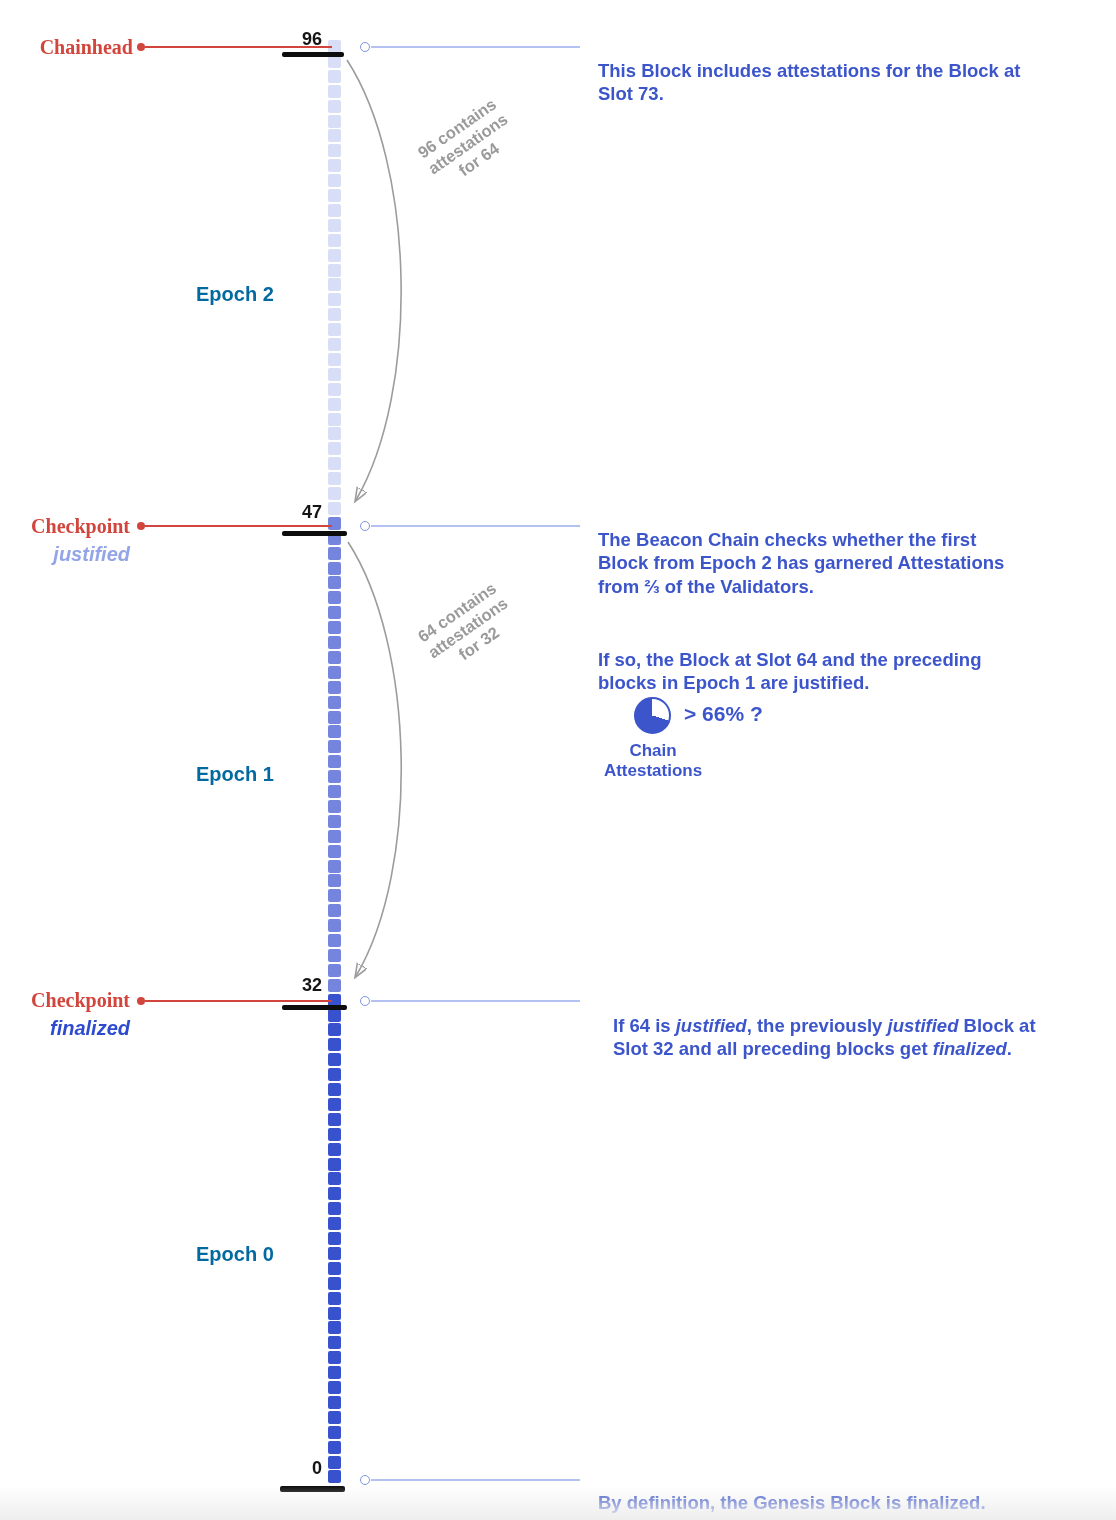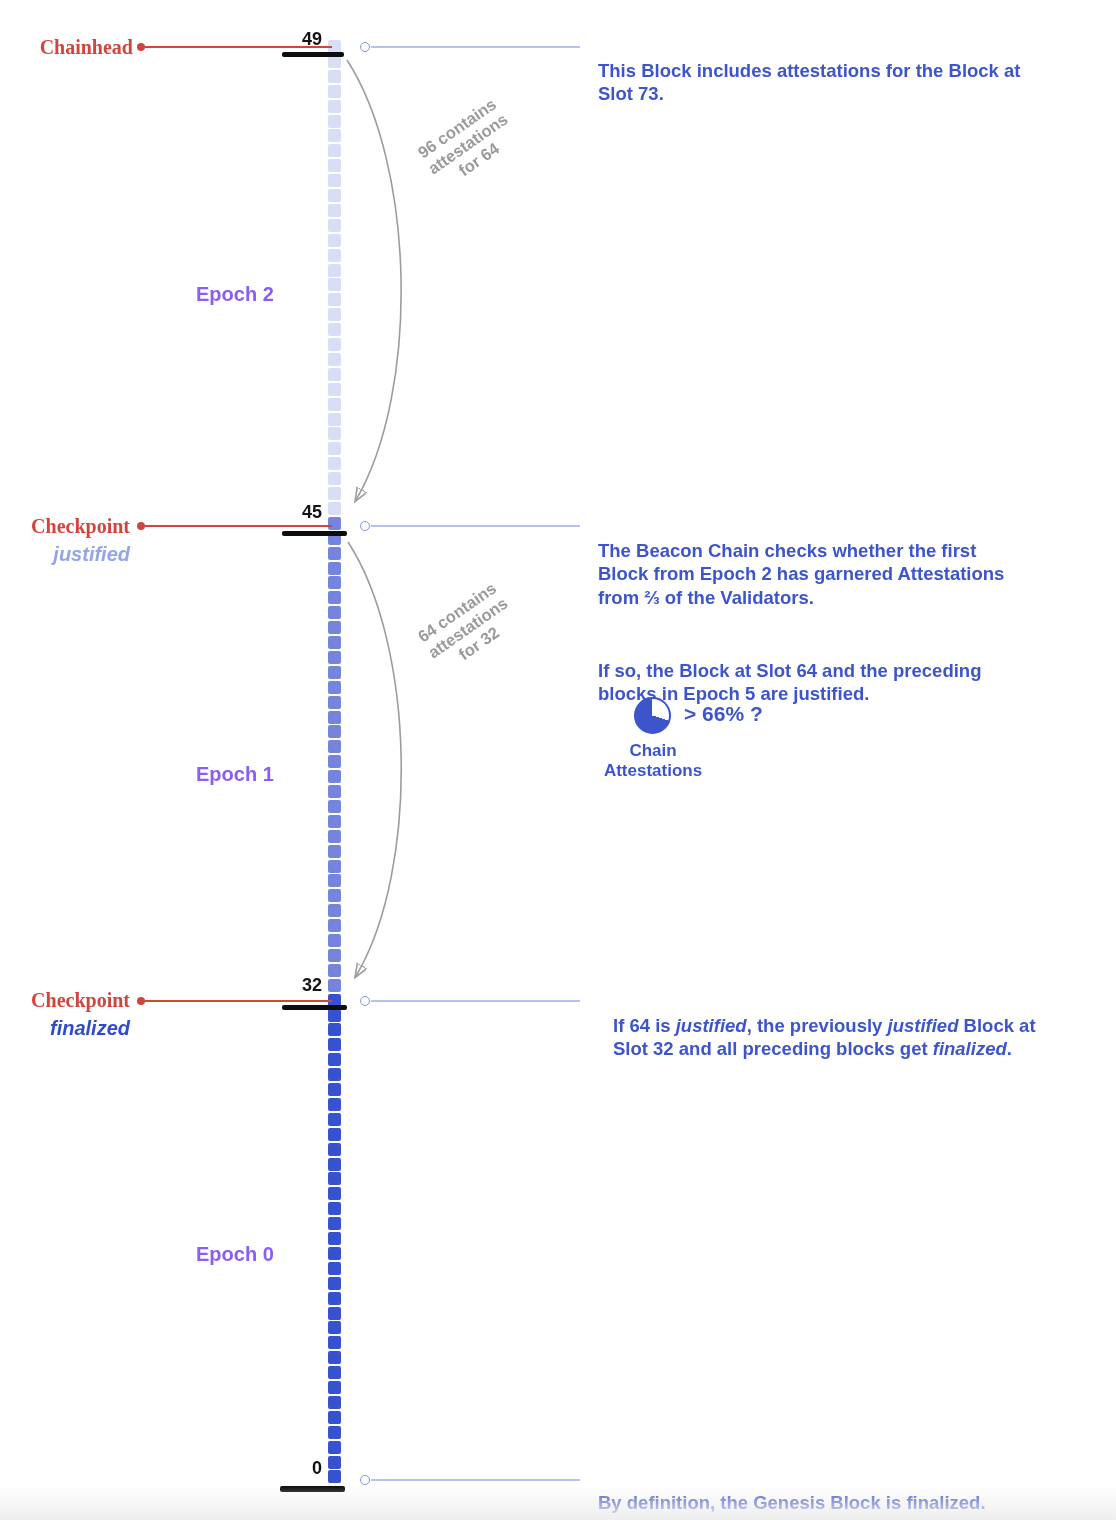--- a/index.html
+++ b/index.html
@@ -29,21 +29,21 @@
   .blue-dot{
     position:absolute;width:10px;height:10px;border-radius:50%;
     background:#ffffff;border:1.6px solid #7E96E5;box-sizing:border-box;z-index:3;
   }
 
   .left-label{position:absolute;left:0;width:133px;text-align:right;font-weight:700;font-size:20px;line-height:23px;z-index:4;}
   .left-label.red{color:var(--red,#D2453C);font-family:Liberation Serif, serif;}
   .left-label.sub-justified{color:var(--justified-blue,#93A5E8);font-style:italic;width:130px;}
   .left-label.sub-finalized{color:var(--finalized-blue,#2E4BD0);font-style:italic;width:130px;}
 
-  .epoch-label{position:absolute;left:196px;font-weight:700;font-size:20px;color:#8b5cf6;z-index:4;}
+  .epoch-label{position:absolute;left:196px;font-weight:700;font-size:20px;color:#0369a1;z-index:4;}
 
   .annotation{
     position:absolute;left:598px;width:515px;
     color:var(--text-blue,#3C55CB);font-weight:700;font-size:18.5px;line-height:23.5px;
     white-space:pre-line;z-index:4;
   }
   .annotation .para + .para{margin-top:26px;}
 
   .arc-label{
     position:absolute;transform:translate(-50%,-50%) rotate(-35deg);
@@ -182,22 +182,22 @@
       <div class="slot-block" style="top: 1430.4px; background: rgb(56, 82, 206);"></div>
     </div>
 
   <div class="arc-label" style="left:468px;top:144px;">96 contains
 attestations
 for 64</div>
   <div class="arc-label" style="left:468px;top:628px;">64 contains
 attestations
 for 32</div>
 
-  <div class="slot-number" style="left:278px;top:28px;">49</div>
-  <div class="slot-number" style="left:278px;top:501px;">45</div>
+  <div class="slot-number" style="left:278px;top:28px;">96</div>
+  <div class="slot-number" style="left:278px;top:501px;">47</div>
   <div class="slot-number" style="left:278px;top:974px;">32</div>
   <div class="slot-number" style="left:278px;top:1457px;">0</div>
 
   <div class="checkpoint-bar" style="left:282px;top:52px;width:62px;"></div>
   <div class="checkpoint-bar" style="left:282px;top:531px;width:65px;"></div>
   <div class="checkpoint-bar" style="left:282px;top:1005px;width:65px;"></div>
   <div class="checkpoint-bar" style="left:280px;top:1486px;width:65px;height:6px;"></div>
 
   <div class="red-dot" style="left:137px;top:43px;"></div>
   <div class="red-line" style="left:145px;top:46px;width:187px;"></div>
@@ -222,26 +222,26 @@
   <div class="left-label sub-finalized" style="top:1017px;">finalized</div>
 
   <div class="epoch-label" style="top:283px;">Epoch 2</div>
   <div class="epoch-label" style="top:763px;">Epoch 1</div>
   <div class="epoch-label" style="top:1243px;">Epoch 0</div>
 
   <div class="annotation" style="top:35px;">
     <div class="para">This Block includes attestations for the Block at
 Slot 73.</div>
   </div>
-  <div class="annotation" style="top:515px;">
+  <div class="annotation" style="top:504px;">
     <div class="para">The Beacon Chain checks whether the first
 Block from Epoch 2 has garnered Attestations
 from ⅔ of the Validators.</div>
     <div class="para">If so, the Block at Slot 64 and the preceding
-blocks in Epoch 5 are justified.</div>
+blocks in Epoch 1 are justified.</div>
   </div>
   <div class="annotation" style="top:990px;margin-left:15px;">
     <div class="para"><span>If 64 is </span><span style="font-style: italic;">justified</span><span>, the previously </span><span style="font-style: italic;">justified</span><span> Block at
 Slot 32 and all preceding blocks get </span><span style="font-style: italic;">finalized</span><span>.</span></div>
   </div>
   <div class="annotation" style="top:1467px;">
     <div class="para">By definition, the Genesis Block is finalized.</div>
   </div>
 
   <div class="pie" style="left: 634px; top: 697px; background: conic-gradient(rgb(255, 255, 255) 0deg, rgb(255, 255, 255) 30%, rgb(60, 85, 203) 30%, rgb(60, 85, 203) 100%);"></div>

